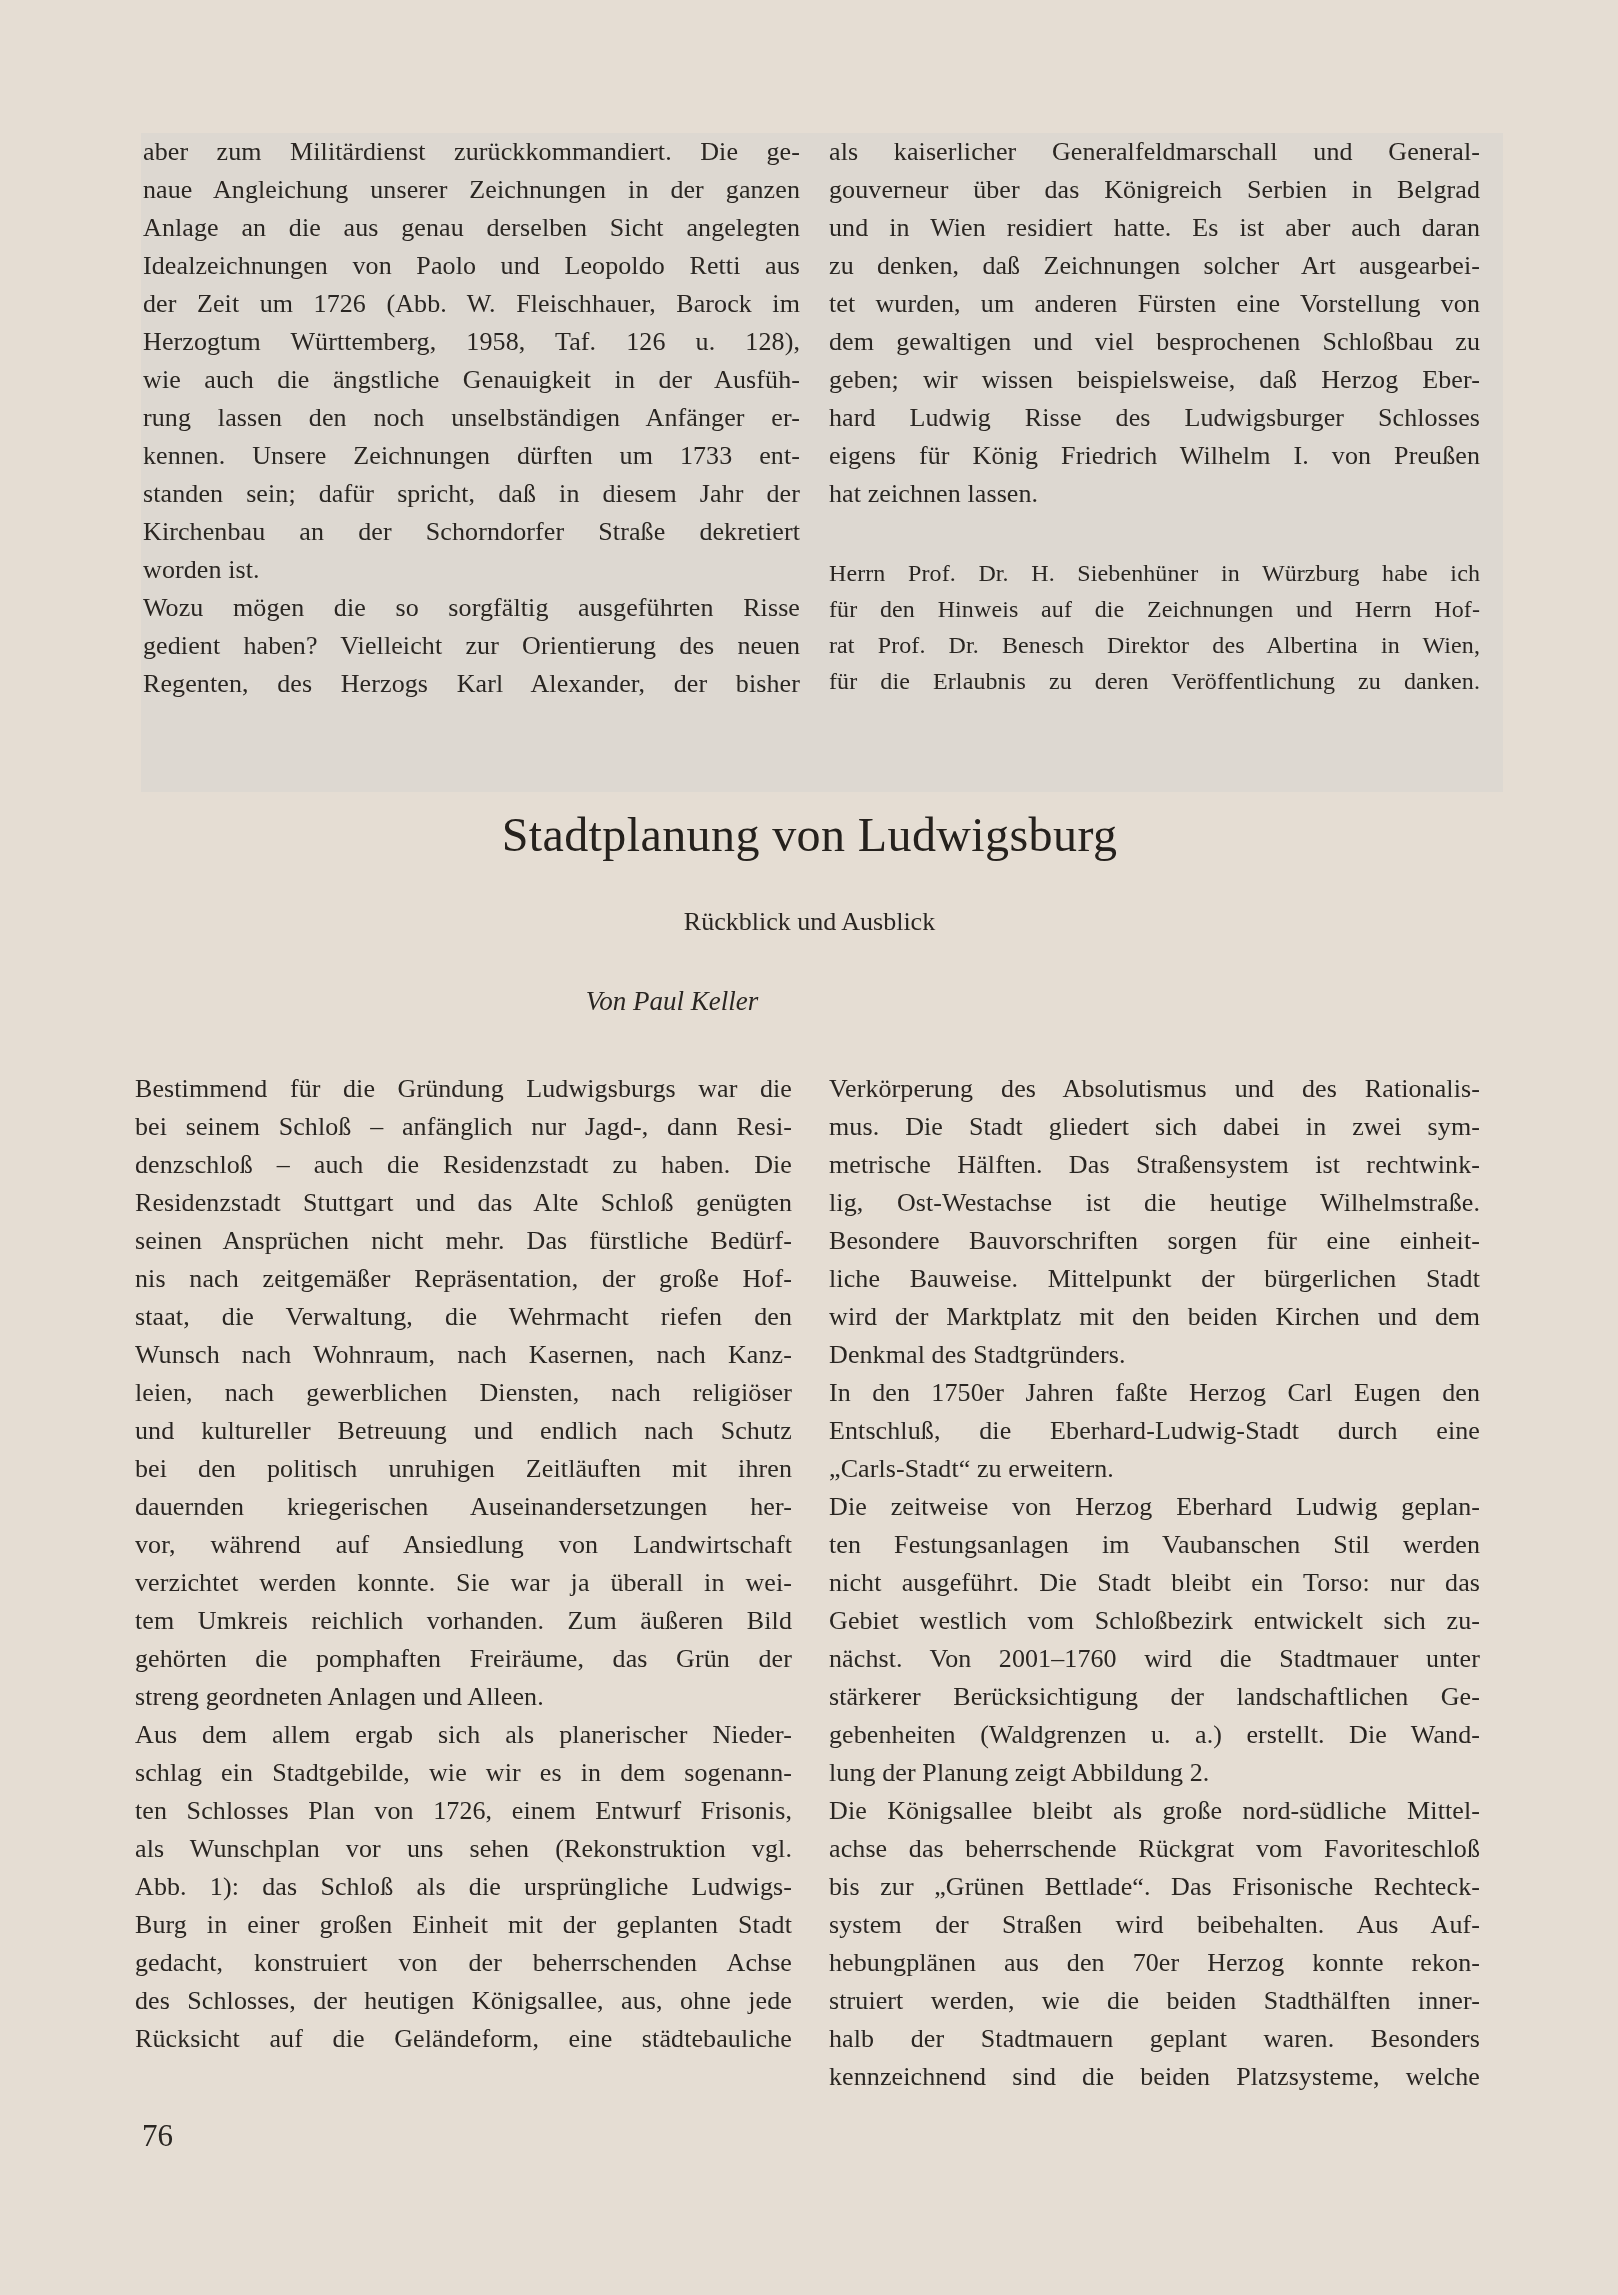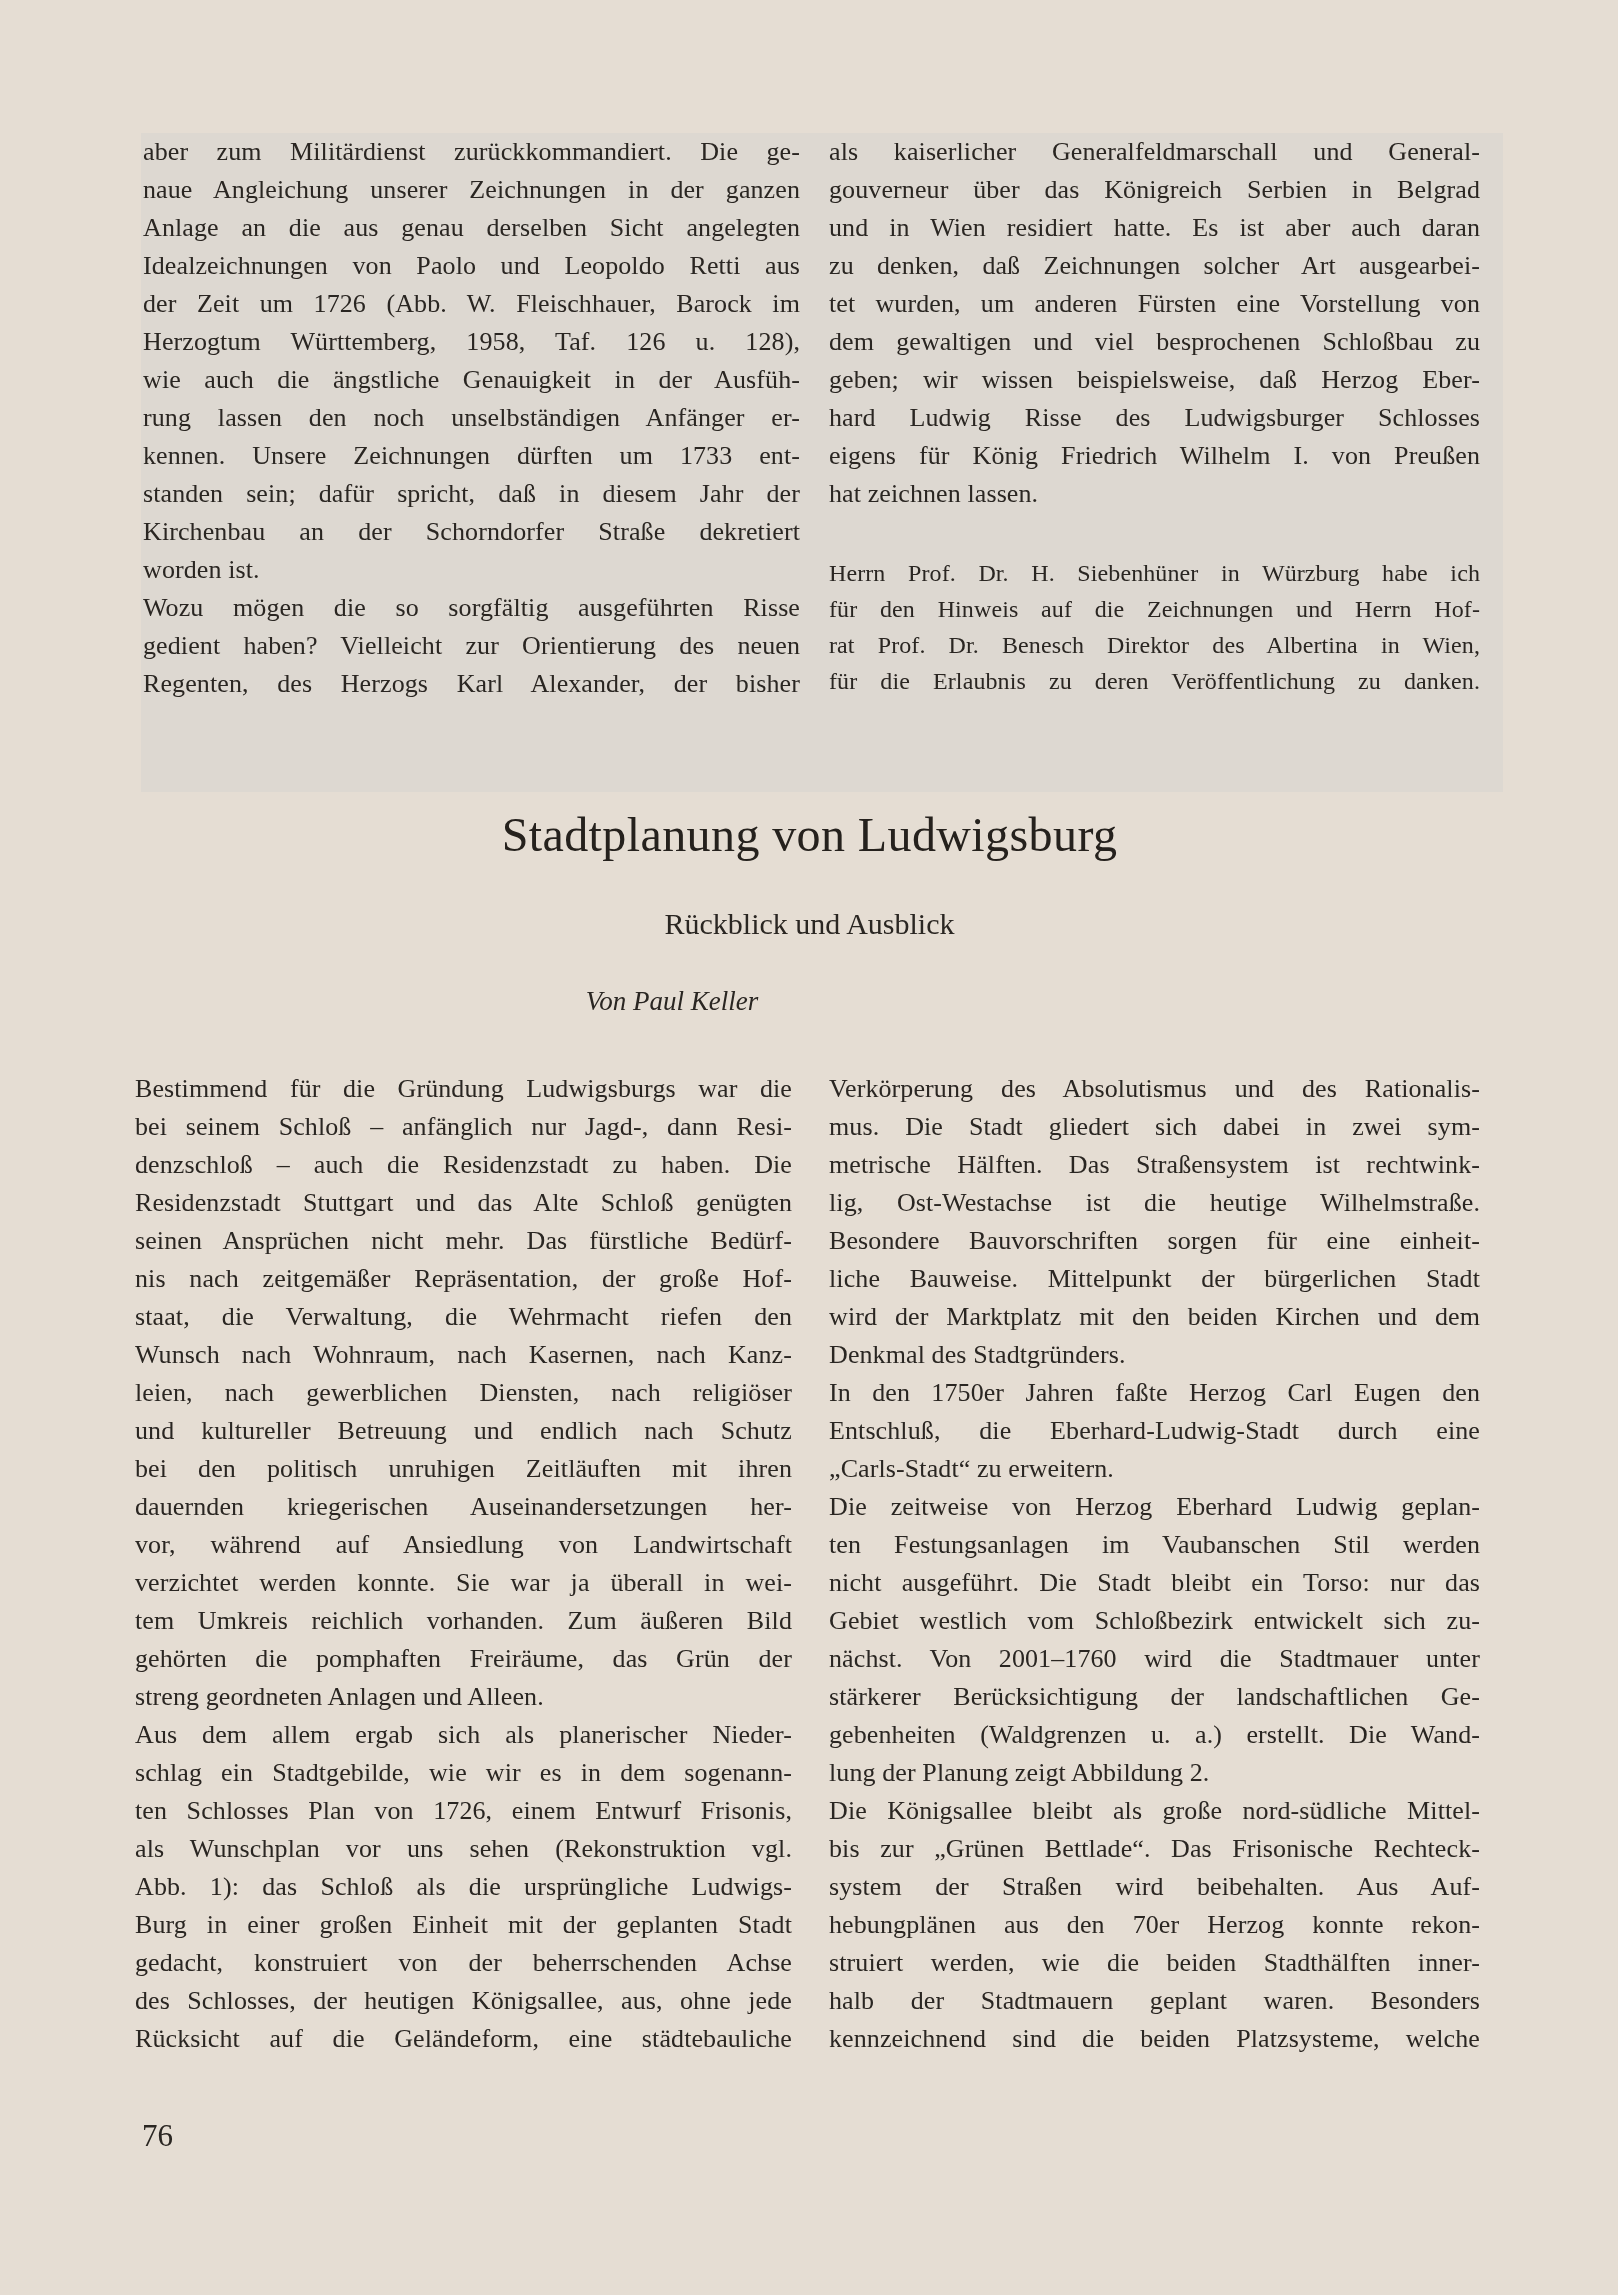--- a/index.html
+++ b/index.html
@@ -29,21 +29,21 @@
   .ack { left: 829px; top: 555px; width: 651px; font-size: 24px; line-height: 36px; }
   .ack .line { height: 36px; }
   .bot-left  { left: 135px;  top: 1070px; width: 657px; }
   .bot-right { left: 829px; top: 1070px; width: 651px; }
   .title {
     position: absolute; left: 0; width: 1619px; top: 807px; text-align: center;
     font-size: 48px; letter-spacing: 0.4px; color: #25211d;
   }
   .subtitle {
     position: absolute; left: 0; width: 1619px; top: 907px; text-align: center;
-    font-size: 30px; color: #2a2622;
+    font-size: 26px; color: #2a2622;
   }
   .author {
     position: absolute; left: 0; width: 1344px; top: 986px; text-align: center;
     font-size: 27px; font-style: italic; color: #2a2622;
   }
   .pageno {
     position: absolute; left: 142px; top: 2118px; font-size: 31px; color: #2a2622;
   }
 </style>
 </head>
@@ -136,20 +136,21 @@
   <span class="line last">„Carls-Stadt“ zu erweitern.</span>
   <span class="line">Die zeitweise von Herzog Eberhard Ludwig geplan-</span>
   <span class="line">ten Festungsanlagen im Vaubanschen Stil werden</span>
   <span class="line">nicht ausgeführt. Die Stadt bleibt ein Torso: nur das</span>
   <span class="line">Gebiet westlich vom Schloßbezirk entwickelt sich zu-</span>
   <span class="line">nächst. Von 2001–1760 wird die Stadtmauer unter</span>
   <span class="line">stärkerer Berücksichtigung der landschaftlichen Ge-</span>
   <span class="line">gebenheiten (Waldgrenzen u. a.) erstellt. Die Wand-</span>
   <span class="line last">lung der Planung zeigt Abbildung 2.</span>
   <span class="line">Die Königsallee bleibt als große nord-südliche Mittel-</span>
+  <span class="line">achse das beherrschende Rückgrat vom Favoriteschloß</span>
   <span class="line">bis zur „Grünen Bettlade“. Das Frisonische Rechteck-</span>
   <span class="line">system der Straßen wird beibehalten. Aus Auf-</span>
   <span class="line">hebungplänen aus den 70er Herzog konnte rekon-</span>
   <span class="line">struiert werden, wie die beiden Stadthälften inner-</span>
   <span class="line">halb der Stadtmauern geplant waren. Besonders</span>
   <span class="line">kennzeichnend sind die beiden Platzsysteme, welche</span>
 </div>
 
 <div class="pageno">76</div>
 

